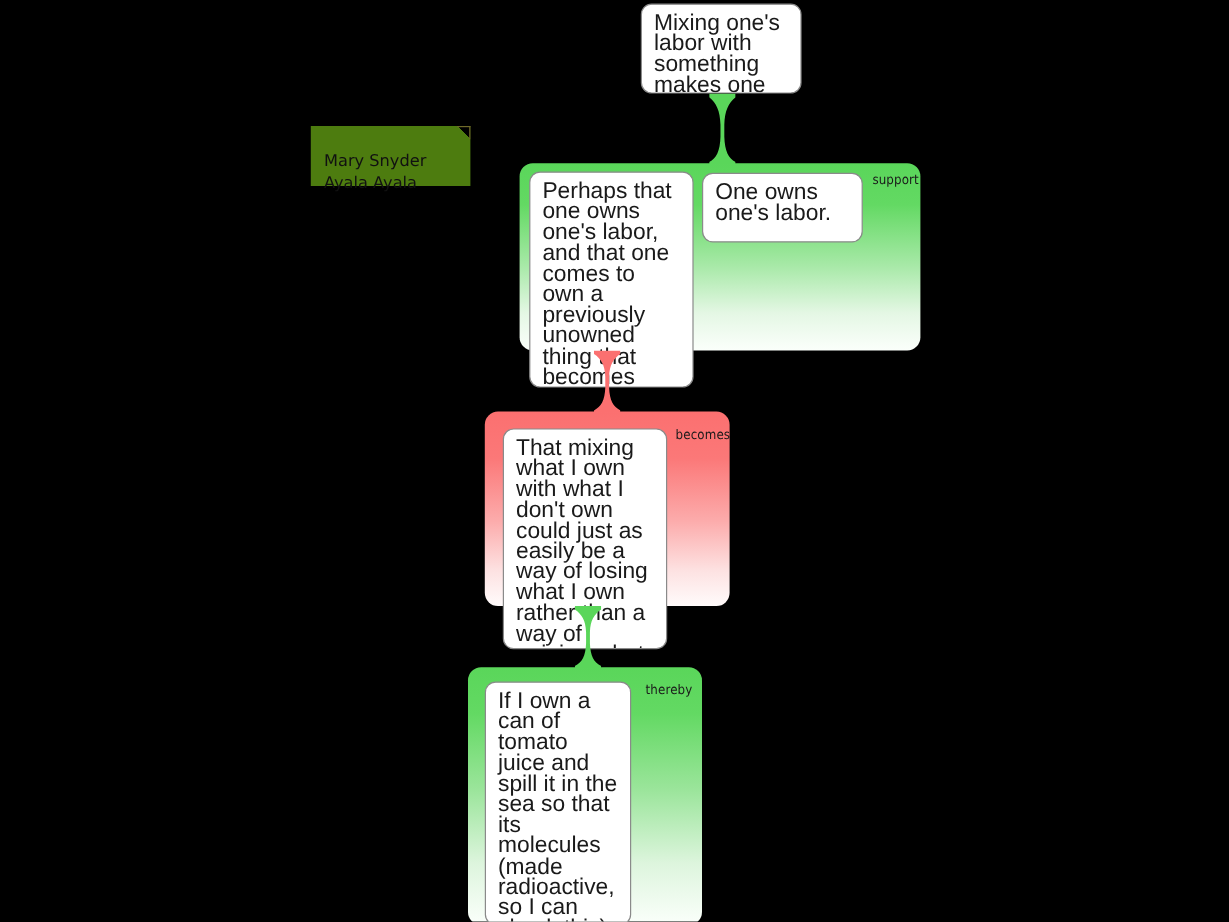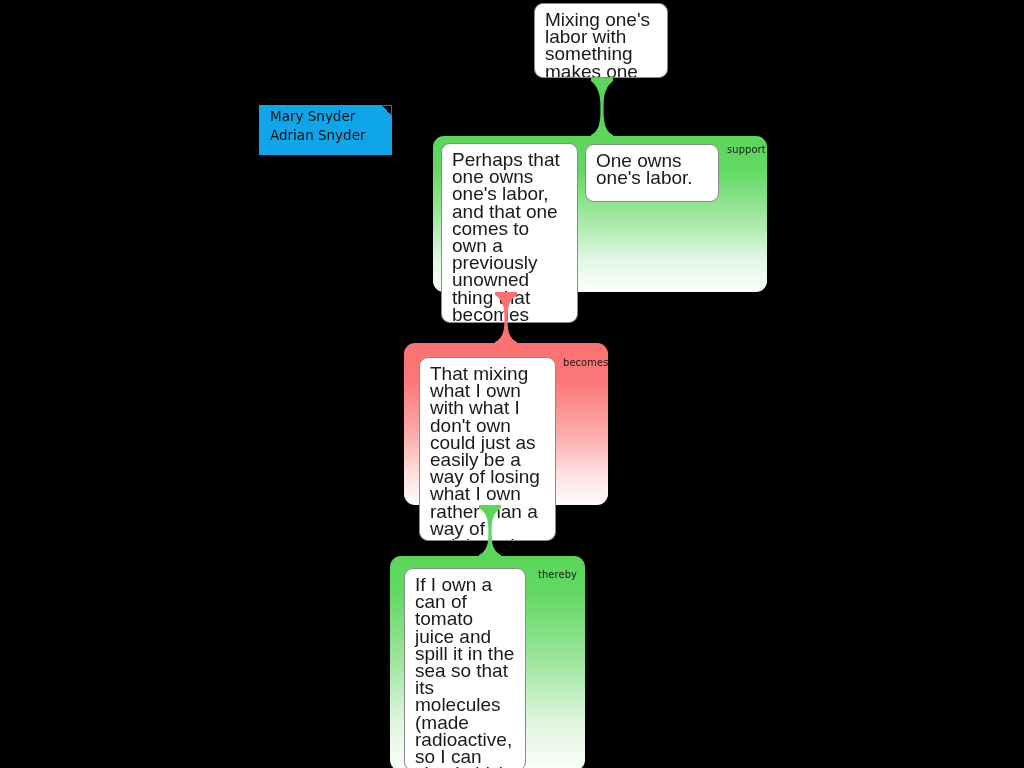--- a/index.html
+++ b/index.html
@@ -25,24 +25,24 @@
     font-family:"Liberation Sans Narrow","DejaVu Sans Condensed","Liberation Sans",sans-serif;
     font-stretch:condensed;letter-spacing:.1px;white-space:nowrap;text-align:center;
   }
 
   
   .conn{position:absolute;}
   .conn svg{display:block;}
 
   
   .note{
-    position:absolute;background:#0ea5e9;box-sizing:border-box;
+    position:absolute;background:#4d7c0f;box-sizing:border-box;
     font-family:"DejaVu Sans",sans-serif;
     font-size:13.5px;line-height:19px;color:#111;
-    padding:2px 10px 6px 11px;
+    padding:20px 10px 6px 11px;
   }
   .note .fold{
     position:absolute;top:0;right:0;width:11px;height:11px;
     background:linear-gradient(225deg,#000 0 50%,transparent 50% 100%);
   }
   .note .fold-edge{
     position:absolute;top:0;right:0;width:11px;height:11px;
     border-top:1px solid #6f6a2a;border-right:1px solid #6f6a2a;
     box-sizing:border-box;
   }
@@ -99,18 +99,18 @@
               background:linear-gradient(180deg,#5ad65a 0%,#63d963 18%,#9ce59c 48%,#ddf5dd 76%,#fbfffb 100%);">
   </div>
   <div class="rel-label" style="left:538px;top:568px;">thereby</div>
 
   <div class="card" style="left:404px;top:568px;width:122px;height:203px;">
     <span>If I own a can of tomato juice and spill it in the sea so that its molecules (made radioactive, so I can check this) mingle evenly throughout the sea, I don't thereby come to own the sea.</span>
   </div>
 
   <div class="note" style="left:259px;top:105px;width:133px;height:50px;">
     <span class="note-line">Mary Snyder</span>
-    <span class="note-line">Adrian Snyder</span>
+    <span class="note-line">Ayala Ayala</span>
     <span class="fold"></span>
     <span class="fold-edge"></span>
   </div>
 
 </div>
 
 </body></html>

